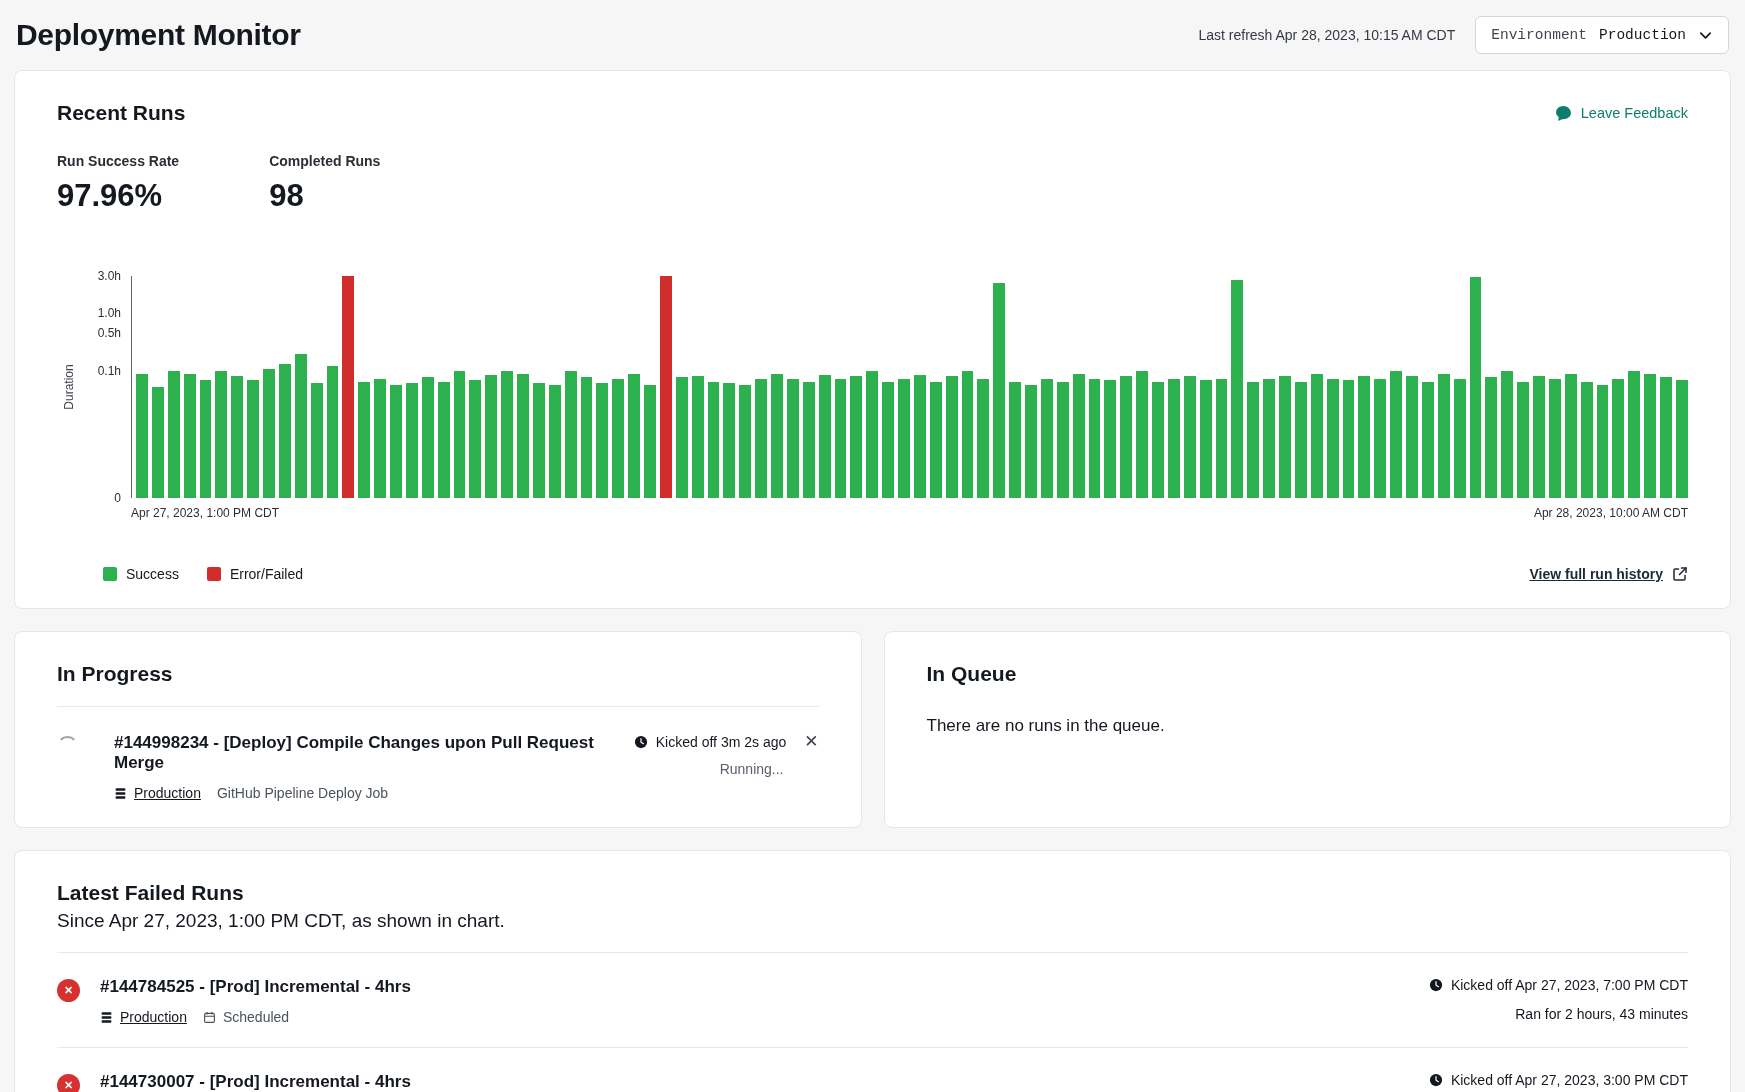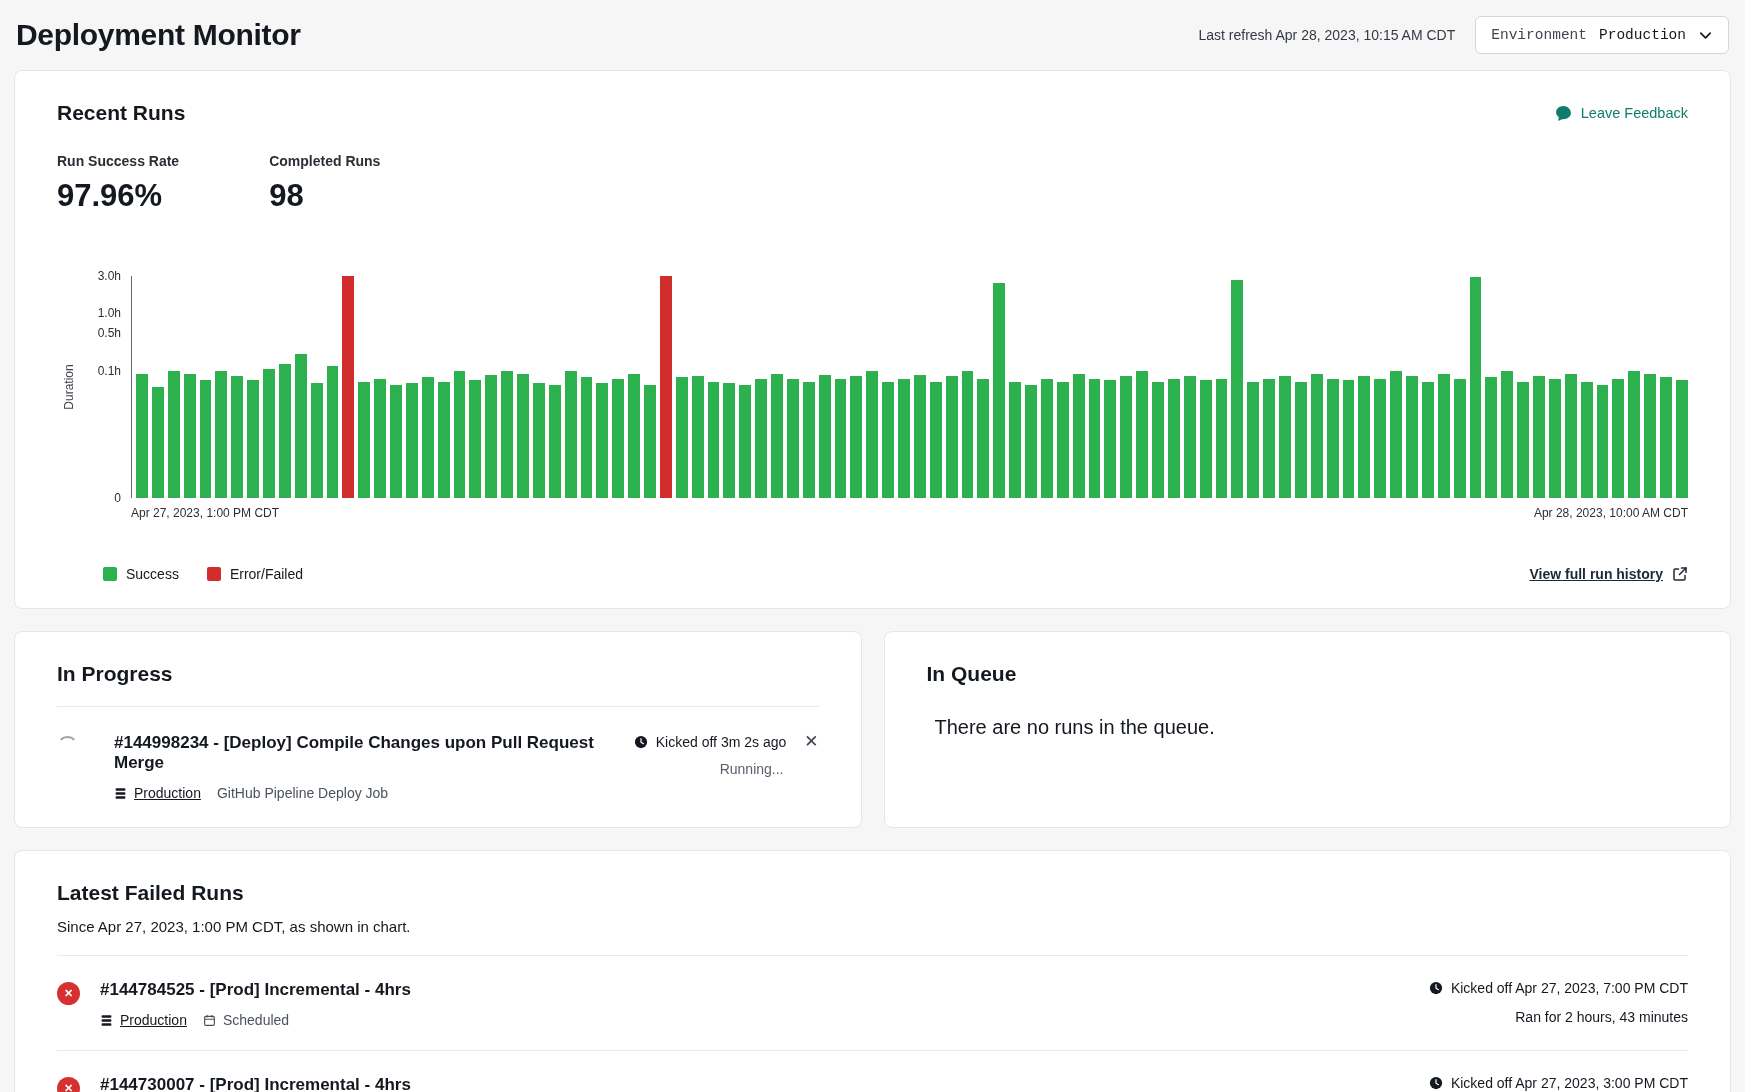--- a/index.html
+++ b/index.html
@@ -77,24 +77,24 @@
   .run-name { font-size:17px; font-weight:700; }
   .run-meta { display:flex; align-items:center; gap:16px; margin-top:12px; }
   .env-link { display:inline-flex; align-items:center; gap:7px; font-size:14px; color:#14181f; text-decoration:underline; cursor:pointer; }
   .meta-plain { display:inline-flex; align-items:center; gap:7px; font-size:14px; color:#4b525b; }
   .run-right { flex:none; }
   .run-right-top { display:flex; align-items:center; gap:18px; justify-content:flex-end; }
   .kicked { display:inline-flex; align-items:center; gap:8px; font-size:14px; color:#14181f; }
   .close-btn { font-size:17px; color:#3f4650; cursor:pointer; line-height:1; }
   .running { text-align:right; font-size:14px; color:#585f68; margin-top:11px; padding-right:35px; }
 
-  .queue-empty { font-size:20px; margin-top:30px;margin-left:8px; }
-
-  
-  .card-subtitle { font-size:15px; margin-top:13px; }
+  .queue-empty { font-size:17px; margin-top:30px; }
+
+  
+  .card-subtitle { font-size:19px; margin-top:5px; }
   .failed-row { display:flex; align-items:flex-start; padding:24px 0 22px; }
   .failed-row + .failed-row { border-top:1px solid #e7e8ea; }
   .fail-icon {
     width:23px; height:23px; border-radius:50%; background:#d63031;
     color:#fff; font-size:11px; font-weight:700;
     display:flex; align-items:center; justify-content:center;
     margin-right:20px; margin-top:2px; flex:none;
   }
   .failed-main { flex:1; min-width:0; }
   .failed-right { flex:none; text-align:right; }

